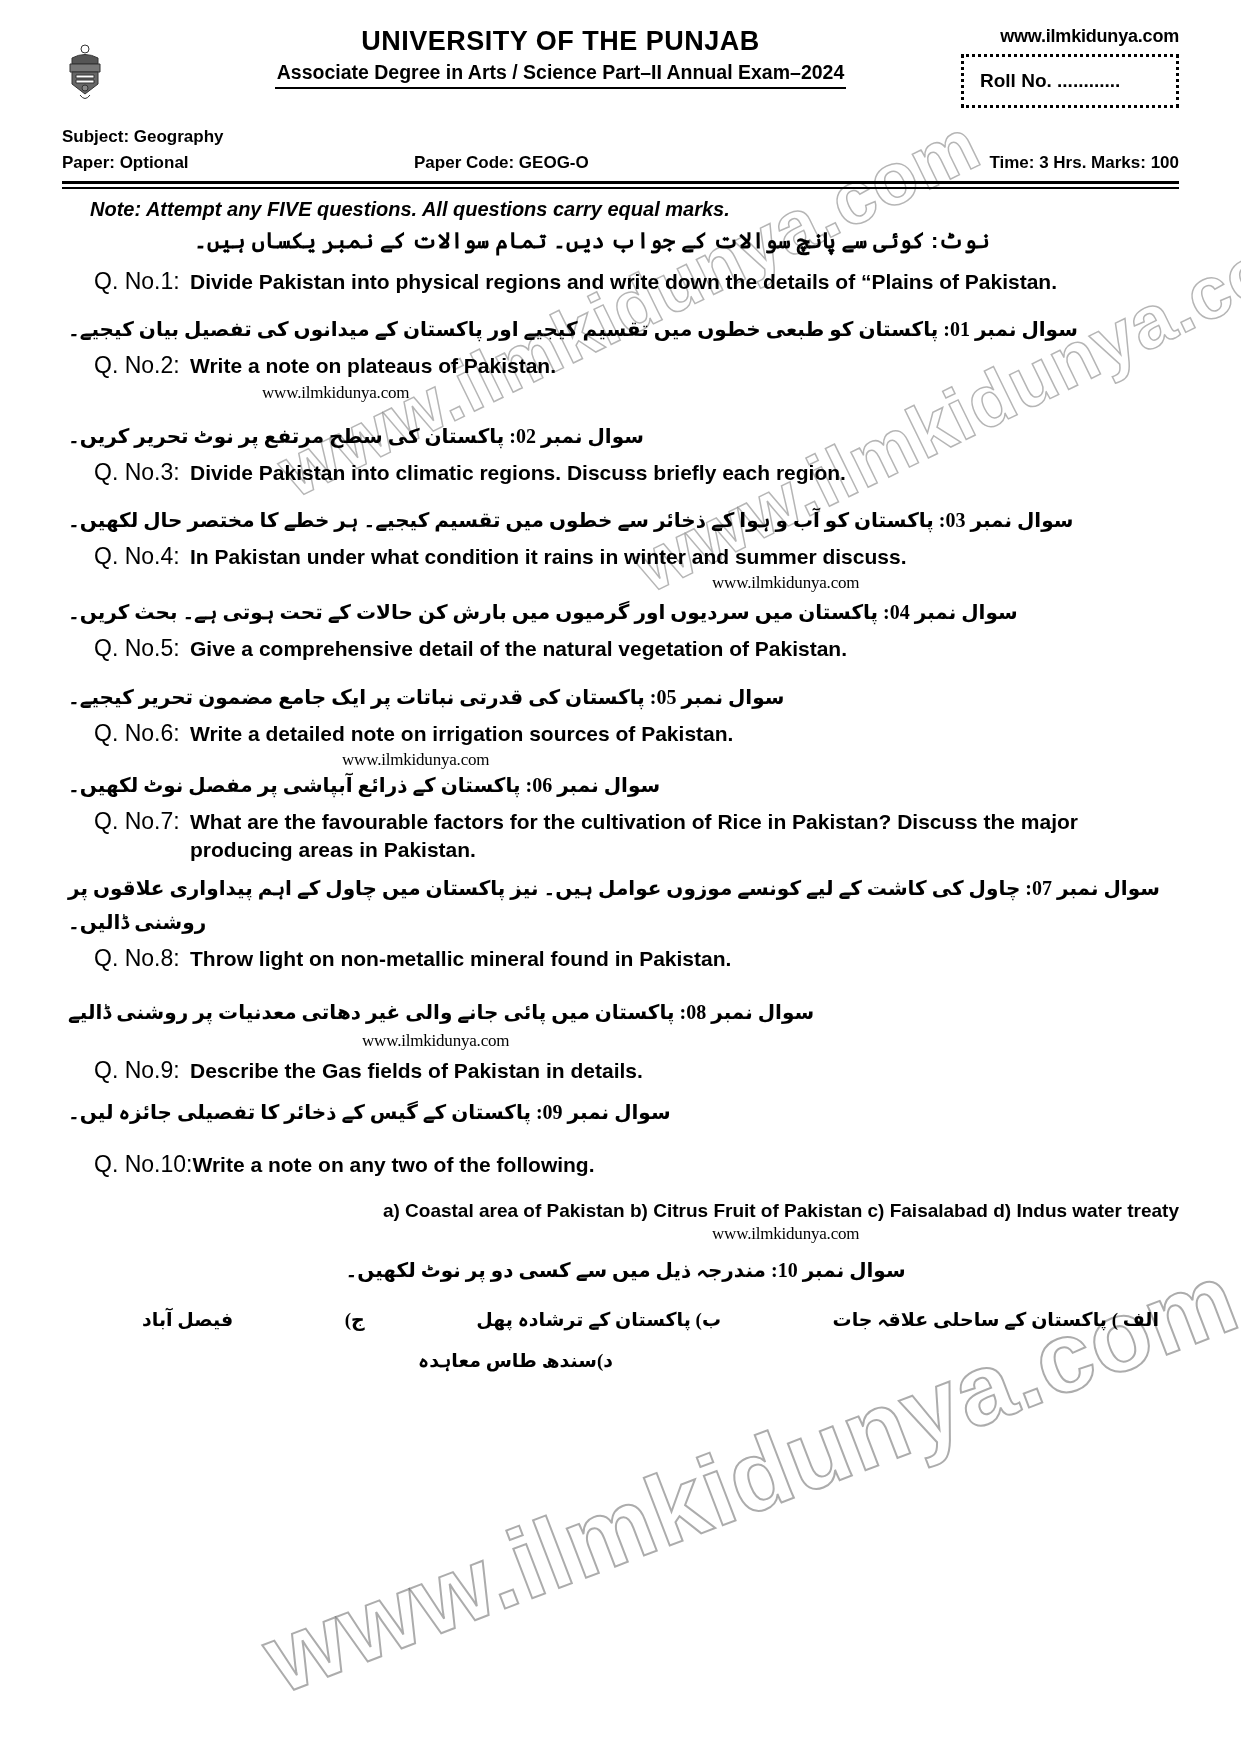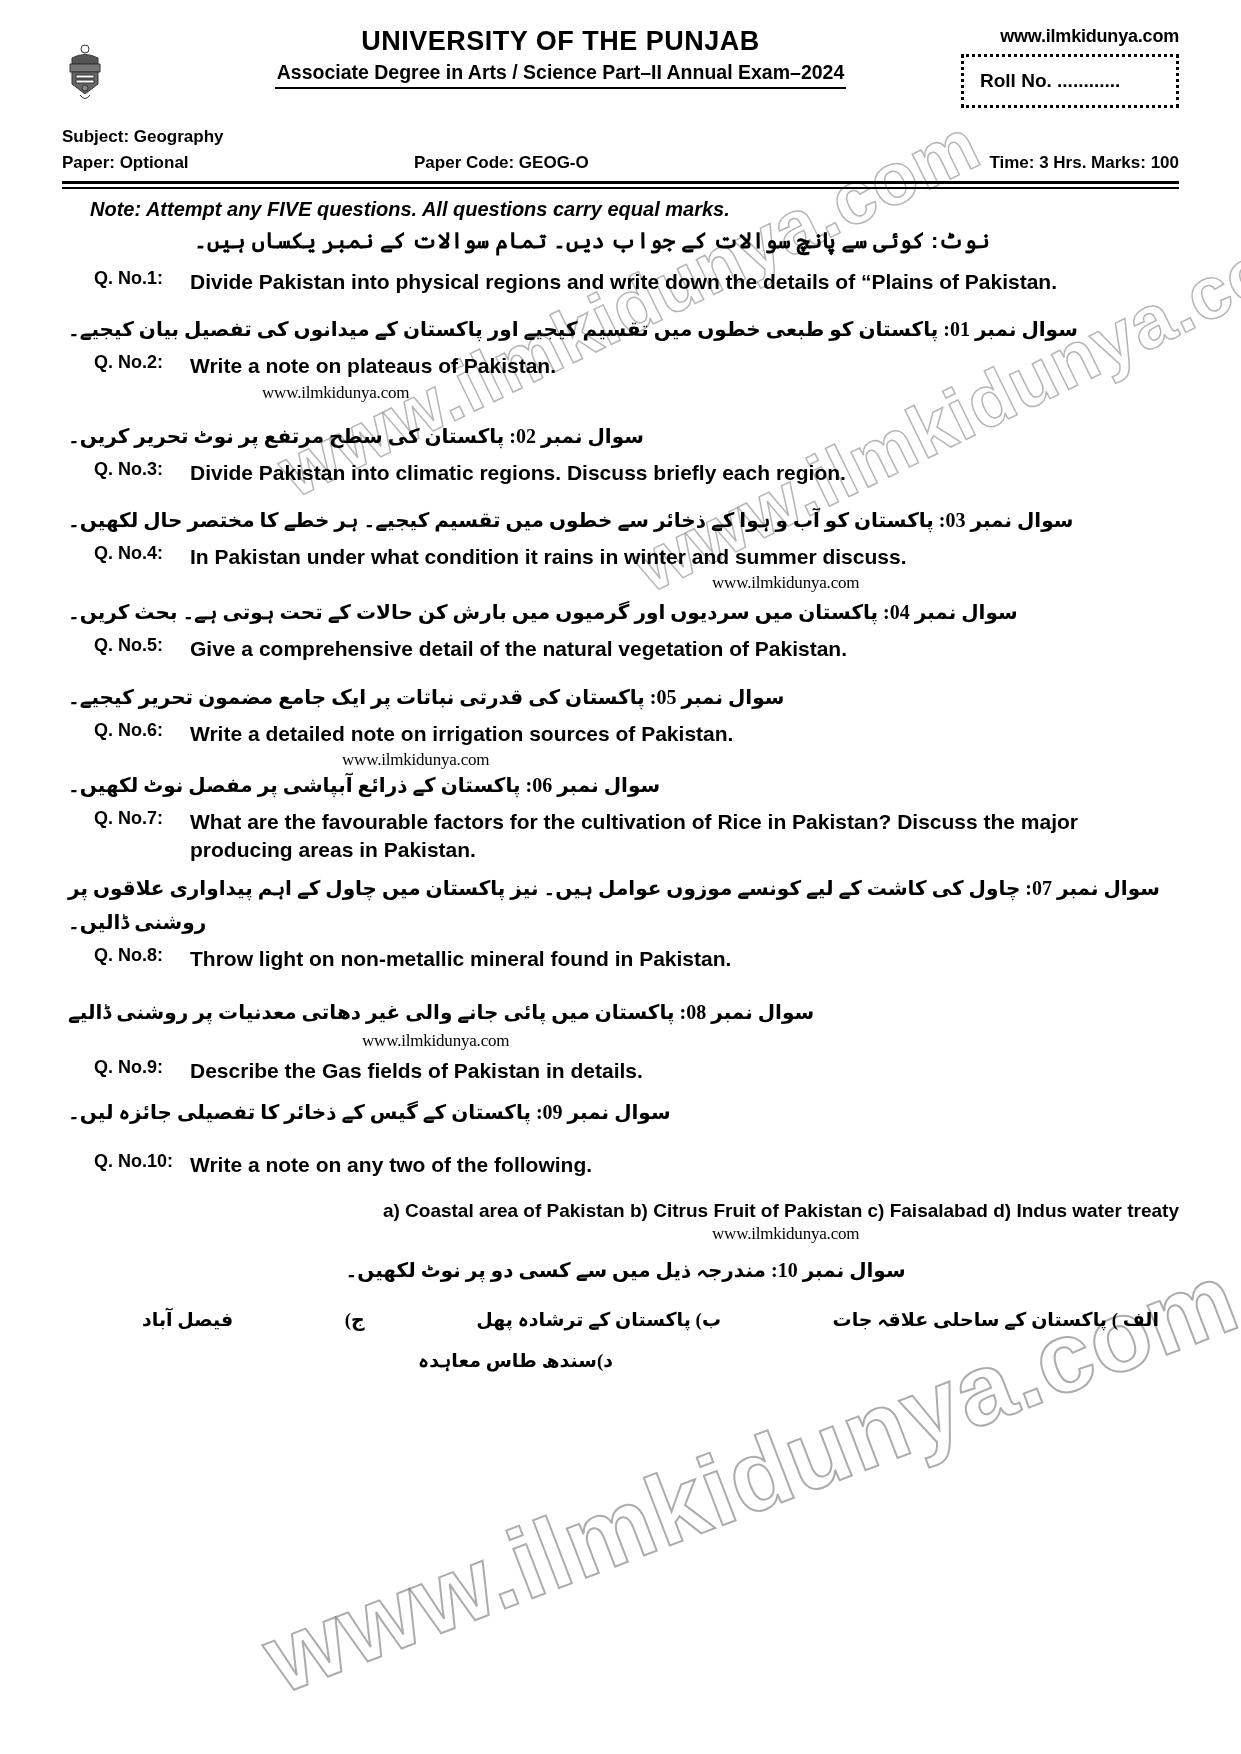--- a/index.html
+++ b/index.html
@@ -154,22 +154,22 @@
   }
   .q {
     margin-bottom: 6px;
   }
   .q-en-row {
     display: flex;
     align-items: flex-start;
   }
   .q-label {
     flex: 0 0 128px;
-    font-size: 18px;
-    font-weight: 700;
+    font-size: 23px;
+    font-weight: 400;
     padding-left: 32px;
     box-sizing: border-box;
     white-space: nowrap;
   }
   .q-text {
     flex: 1 1 auto;
     font-size: 21px;
     font-weight: 700;
     line-height: 1.35;
     padding-right: 40px;

